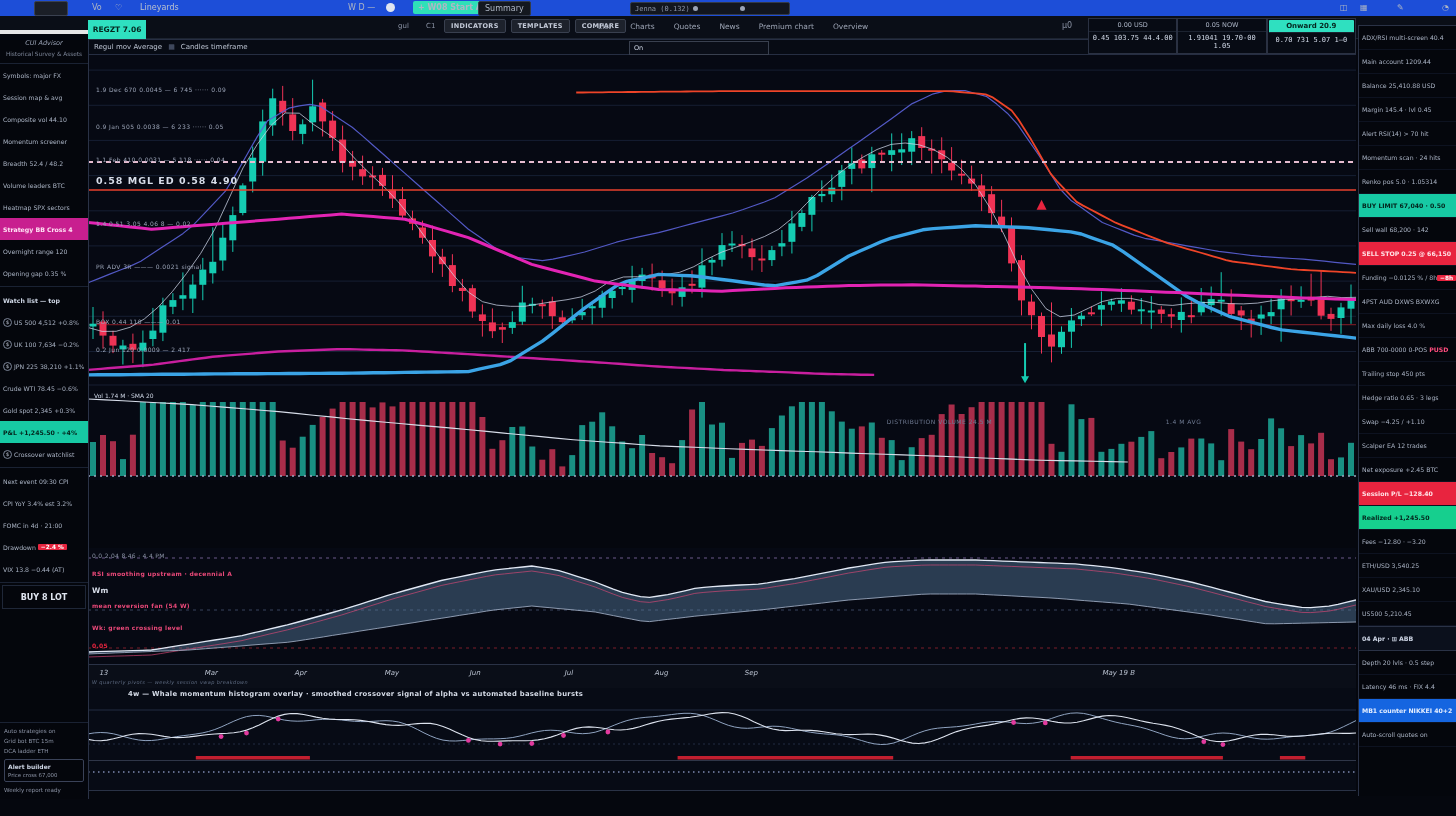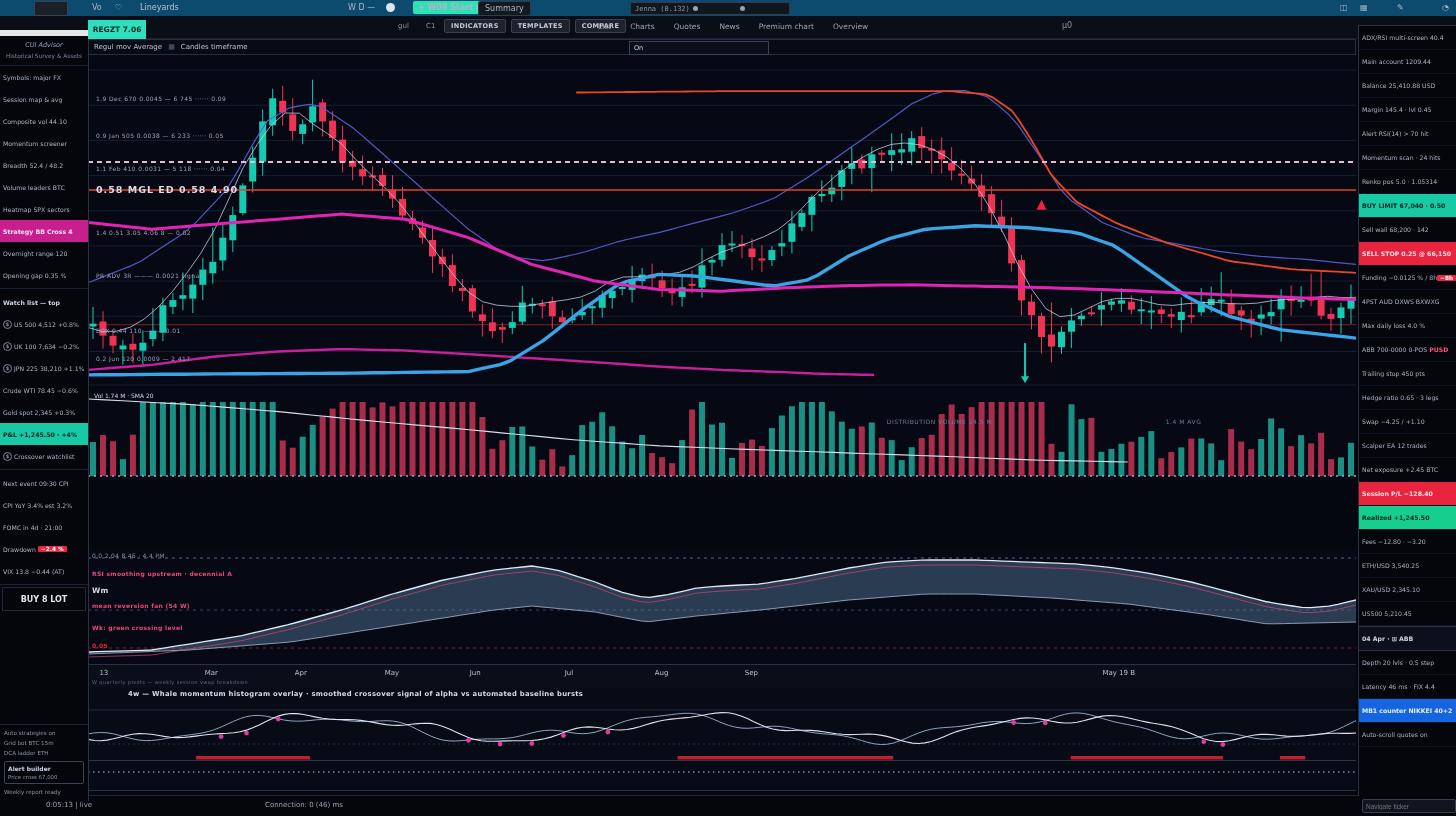--- a/index.html
+++ b/index.html
@@ -1,20 +1,20 @@
 <!DOCTYPE html>
 <html><head>
 <meta charset="utf-8">
 <title>Trading Terminal</title>
 <style>
   html,body{margin:0;padding:0;background:#000;}
   #app{position:relative;width:1456px;height:816px;background:#05070e;overflow:hidden;
        font-family:"DejaVu Sans",sans-serif;color:#c7cedd;-webkit-font-smoothing:antialiased;}
   
-  #titlebar{position:absolute;left:0;top:0;width:1456px;height:16px;background:#0c4a6e;border-bottom:1px solid #11141a;}
+  #titlebar{position:absolute;left:0;top:0;width:1456px;height:16px;background:#1d4ed8;border-bottom:1px solid #11141a;}
   #titlebar .tb{position:absolute;top:1px;height:13px;display:flex;align-items:center;font-size:8px;color:#aeb6c4;}
   .winbox{left:34px;width:32px;border:1px solid #3a4150;background:#1b1f27;border-radius:2px;}
   .tb-ico{justify-content:center;color:#98a1b2;}
   .teal-btn{background:#2fe0b8;color:#04251e;border-radius:2px;padding:0 5px;font-weight:bold;font-size:7px;}
   .dim-btn{background:#14181f;border:1px solid #333a48;border-radius:2px;padding:0 6px;font-size:7px;color:#b9c1cf;}
   .t-input{position:absolute;left:630px;top:2px;width:150px;height:11px;background:#12161e;border:1px solid #333a48;
            border-radius:2px;color:#8b93a5;font-size:7px;padding:0 4px;font-family:"DejaVu Sans Mono",monospace;}
   .slider-dot{position:absolute;top:6px;width:5px;height:5px;border-radius:50%;background:#9aa3b5;}
   
   #menubar{position:absolute;left:0;top:16px;width:1456px;height:22px;background:#0a0e17;border-bottom:1px solid #1c2330;}
@@ -25,21 +25,21 @@
   #menu-items{position:absolute;left:598px;top:6px;display:flex;gap:19px;font-size:7.5px;color:#9aa2b2;}
   .mu-ico{position:absolute;left:1062px;top:5px;font-size:8px;color:#8b93a5;}
   
   #account-boxes{position:absolute;left:1088px;top:2px;width:268px;height:36px;display:flex;z-index:5;}
   .acct{border:1px solid #2a3142;background:#070b14;flex:1;display:flex;flex-direction:column;}
   .acct .a-top{font-size:6.5px;color:#aab3c4;text-align:center;padding:2px 0;border-bottom:1px solid #1c2330;}
   .acct .a-bot{font-size:7px;color:#d2dae8;text-align:center;padding:2px 0;font-family:"DejaVu Sans Mono",monospace;}
   .acct .hl{background:#2fe0c0;color:#04251e;font-weight:bold;border-radius:1px;margin:1px;font-size:7px;}
   
   #left-sidebar{position:absolute;left:0;top:30px;width:88px;height:765px;background:#04060c;
-                border-top:6px solid #e5e5e5;border-right:1px solid #2a3246;z-index:6;}
+                border-top:4px solid #e5e5e5;border-right:1px solid #2a3246;z-index:6;}
   #ls-head{padding:5px 3px 6px 3px;border-bottom:1px solid #1a2233;text-align:center;}
   #ls-head .h1{font-size:6.5px;color:#9aa3b6;font-style:italic;}
   #ls-head .h2{font-size:5.8px;color:#7d8699;margin-top:4px;}
   .row{height:22px;display:flex;align-items:center;gap:2px;padding:0 3px;font-size:6.2px;color:#aab3c4;overflow:hidden;white-space:nowrap;}
   .row.head{color:#cdd5e4;font-weight:bold;}
   .row.big{font-size:8px;font-weight:bold;color:#dfe5f0;justify-content:center;border:1px solid #1f2738;margin:0 2px;}
   .row .coin{width:7px;height:7px;border-radius:50%;border:1px solid #7d8699;font-size:5px;display:inline-flex;
              align-items:center;justify-content:center;color:#cdd5e4;flex:none;}
   .row.hl-magenta{background:#c81f8f;color:#ffe2f4;font-weight:bold;}
   .row.hl-teal{background:#17c9a4;color:#03241c;font-weight:bold;}
@@ -63,21 +63,21 @@
   
   #chart-tab{position:absolute;left:88px;top:20px;width:58px;height:19px;background:#2fe0c0;color:#04251e;
              font-size:7.5px;font-weight:bold;display:flex;align-items:center;justify-content:center;z-index:7;}
   #chart-toolbar{position:absolute;left:88px;top:39px;width:1268px;height:16px;background:#070b14;
                  border:1px solid #262e42;box-sizing:border-box;display:flex;align-items:center;gap:6px;
                  font-size:7px;color:#b9c1cf;padding:0 5px;z-index:4;}
   #chart-toolbar .sep{color:#55607a;}
   #on-box{position:absolute;left:540px;top:1px;width:130px;height:12px;border:1px solid #39404f;
           font-size:6.5px;color:#cdd5e4;padding:0 4px;display:flex;align-items:center;background:#0a0e18;}
   #main-chart{position:absolute;left:88px;top:55px;width:1268px;height:335px;background:#060913;}
-  #chart-annos{position:absolute;left:0;top:9px;width:100%;height:100%;pointer-events:none;text-align:right;}
+  #chart-annos{position:absolute;left:0;top:0;width:100%;height:100%;pointer-events:none;text-align:right;}
   .anno{position:absolute;left:8px;font-size:6px;color:#9aa3b6;letter-spacing:.4px;white-space:nowrap;}
   .anno.big{font-size:9.5px;color:#d7dde9;font-weight:bold;letter-spacing:1px;}
   #volume-panel{position:absolute;left:88px;top:390px;width:1268px;height:90px;background:#060913;}
   .vol-label{position:absolute;left:6px;top:2px;font-size:6px;color:#cdd5e4;}
   .vol-ann{position:absolute;top:28px;font-size:6px;color:#6f7a92;letter-spacing:.5px;}
   
   #strip{position:absolute;left:88px;top:480px;width:1268px;height:68px;background:#060913;border-top:1px solid #161d2e;}
   .chip-out{position:absolute;border:1px solid #8b93a5;color:#cdd5e4;font-size:5.8px;padding:0 3px;border-radius:1px;}
   .chip-solid-red{position:absolute;background:#e8243f;color:#fff;font-size:6px;font-weight:bold;padding:1px 4px;border-radius:1px;}
   .redtxt{position:absolute;color:#e86a7d;font-size:6px;font-weight:bold;letter-spacing:.4px;}
@@ -86,21 +86,21 @@
   .chip-magenta{position:absolute;border:1px solid #c81f8f;color:#ff4d9e;font-size:6px;font-weight:bold;padding:0 3px;background:#160714;}
   .macd-val{position:absolute;color:#eef2fa;font-size:8.5px;font-weight:bold;letter-spacing:1px;}
   #macd-panel{position:absolute;left:88px;top:548px;width:1268px;height:116px;background:#060913;}
   .m-lab{position:absolute;left:4px;font-size:6px;white-space:nowrap;letter-spacing:.3px;}
   .m-lab.pink{color:#e84878;font-weight:bold;}
   .m-lab.dim{color:#8b93a5;}
   .m-lab.white{color:#d7dde9;font-size:7.5px;font-weight:bold;}
   .m-lab.red{color:#e8243f;font-weight:bold;}
   
   #time-axis{position:absolute;left:88px;top:664px;width:1268px;height:24px;background:#0a0e18;
-             border-top:1px solid #2a3246;border-bottom:2px solid #ec4899;}
+             border-top:1px solid #2a3246;border-bottom:2px solid #ec4899;font-style:italic;}
   .ax-lab{position:absolute;top:4px;font-size:7px;color:#b9c1cf;}
   .ax-note{position:absolute;left:4px;top:14px;font-size:5px;color:#5d novel6a80;color:#5d6a80;letter-spacing:.4px;}
   
   #bottom-panel{position:absolute;left:88px;top:688px;width:1268px;height:102px;background:#070b15;border-bottom:1px solid #2a3246;}
   .bp-title{position:absolute;left:4px;top:2px;font-size:6.8px;color:#d7dde9;font-weight:bold;letter-spacing:.3px;white-space:nowrap;margin-left:36px;}
   
   #status-bar{position:absolute;left:0;top:795px;width:1456px;height:21px;background:#04060c;border-top:1px solid #20283a;}
   #status-bar .st{position:absolute;top:5px;font-size:7px;color:#9aa3b6;}
   #nav-input{position:absolute;left:1362px;top:3px;width:86px;height:12px;background:#10151f;border:1px solid #39404f;
              border-radius:2px;color:#8b93a5;font-size:6.5px;padding:0 3px;}
@@ -139,20 +139,34 @@
       </div>
     <div id="menu-items">
         <span>List</span>
         <span>Charts</span>
         <span>Quotes</span>
         <span>News</span>
         <span>Premium chart</span>
         <span>Overview</span>
       </div>
     <span class="mu-ico">μ0</span>
+    <div id="account-boxes">
+      <div class="acct">
+        <span class="a-top">0.00 USD</span>
+        <span class="a-bot">0.45 103.75 44.4.00</span>
+      </div>
+      <div class="acct">
+        <span class="a-top">0.05 NOW</span>
+        <span class="a-bot">1.91041 19.70-00 1.05</span>
+      </div>
+      <div class="acct">
+        <span class="a-top hl">Onward 20.9</span>
+        <span class="a-bot">0.70 731 5.07 1—0</span>
+      </div>
+    </div>
   </nav>
 
   <aside id="left-sidebar">
     <div id="ls-head">
       <div class="h1">CUI Advisor</div>
       <div class="h2">Historical Survey &amp; Assets</div>
     </div>
     <div id="ls-rows">
         <div class="row">
           <span>Symbols: major FX</span>
@@ -837,19 +851,14 @@
         <circle cx="1134.9" cy="56.6" r="2.4" fill="#e23a9e"></circle>
         <rect x="107.8" y="68" width="114.1" height="3.5" fill="#c21f2f"></rect>
         <rect x="589.6" y="68" width="215.6" height="3.5" fill="#c21f2f"></rect>
         <rect x="982.7" y="68" width="152.2" height="3.5" fill="#c21f2f"></rect>
         <rect x="1191.9" y="68" width="25.4" height="3.5" fill="#c21f2f"></rect>
         <line x1="0" y1="72.5" x2="1268" y2="72.5" stroke="#3a4156" stroke-width="0.8"></line>
         <line x1="0" y1="84" x2="1268" y2="84" stroke="#7e8bb0" stroke-width="1.6" stroke-dasharray="1.5 3.5"></line>
       </svg>
   </div>
 
-  <footer id="status-bar">
-    <span class="st" style="left:46px;">0:05:13 | live</span>
-    <span class="st" style="left:265px;">Connection: 0 (46) ms</span>
-    <input id="nav-input" placeholder="Navigate ticker" style="">
-  </footer>
 
 </div>
 
 </body></html>

